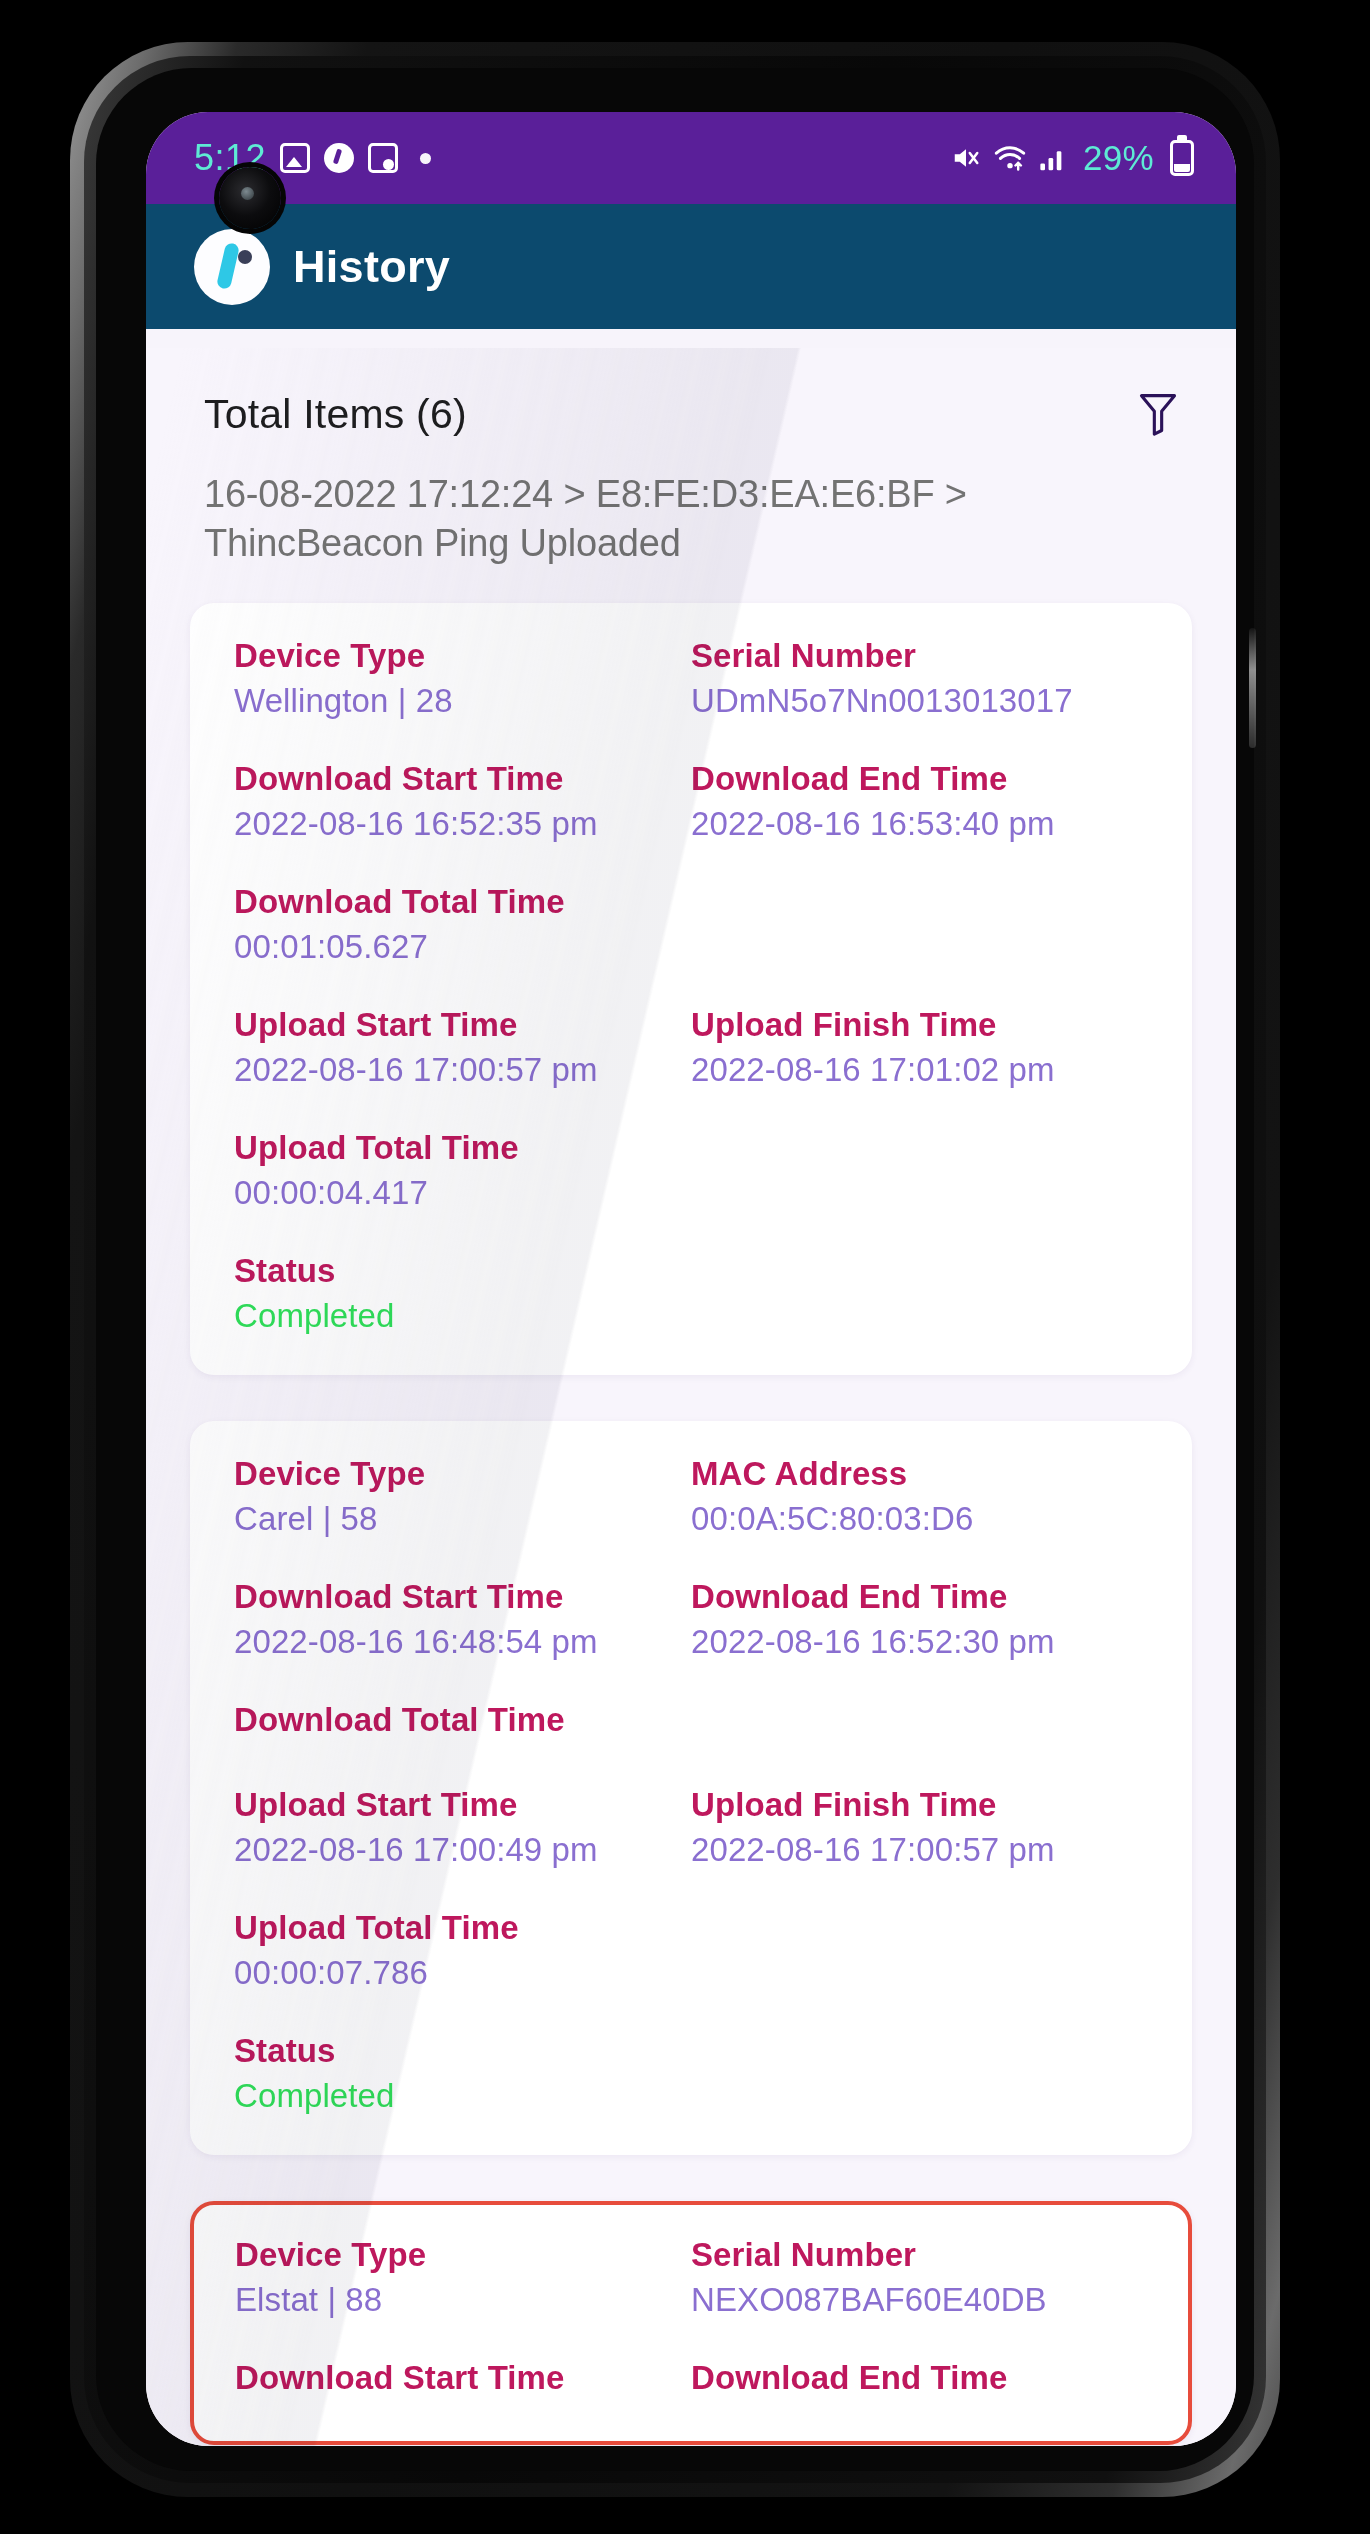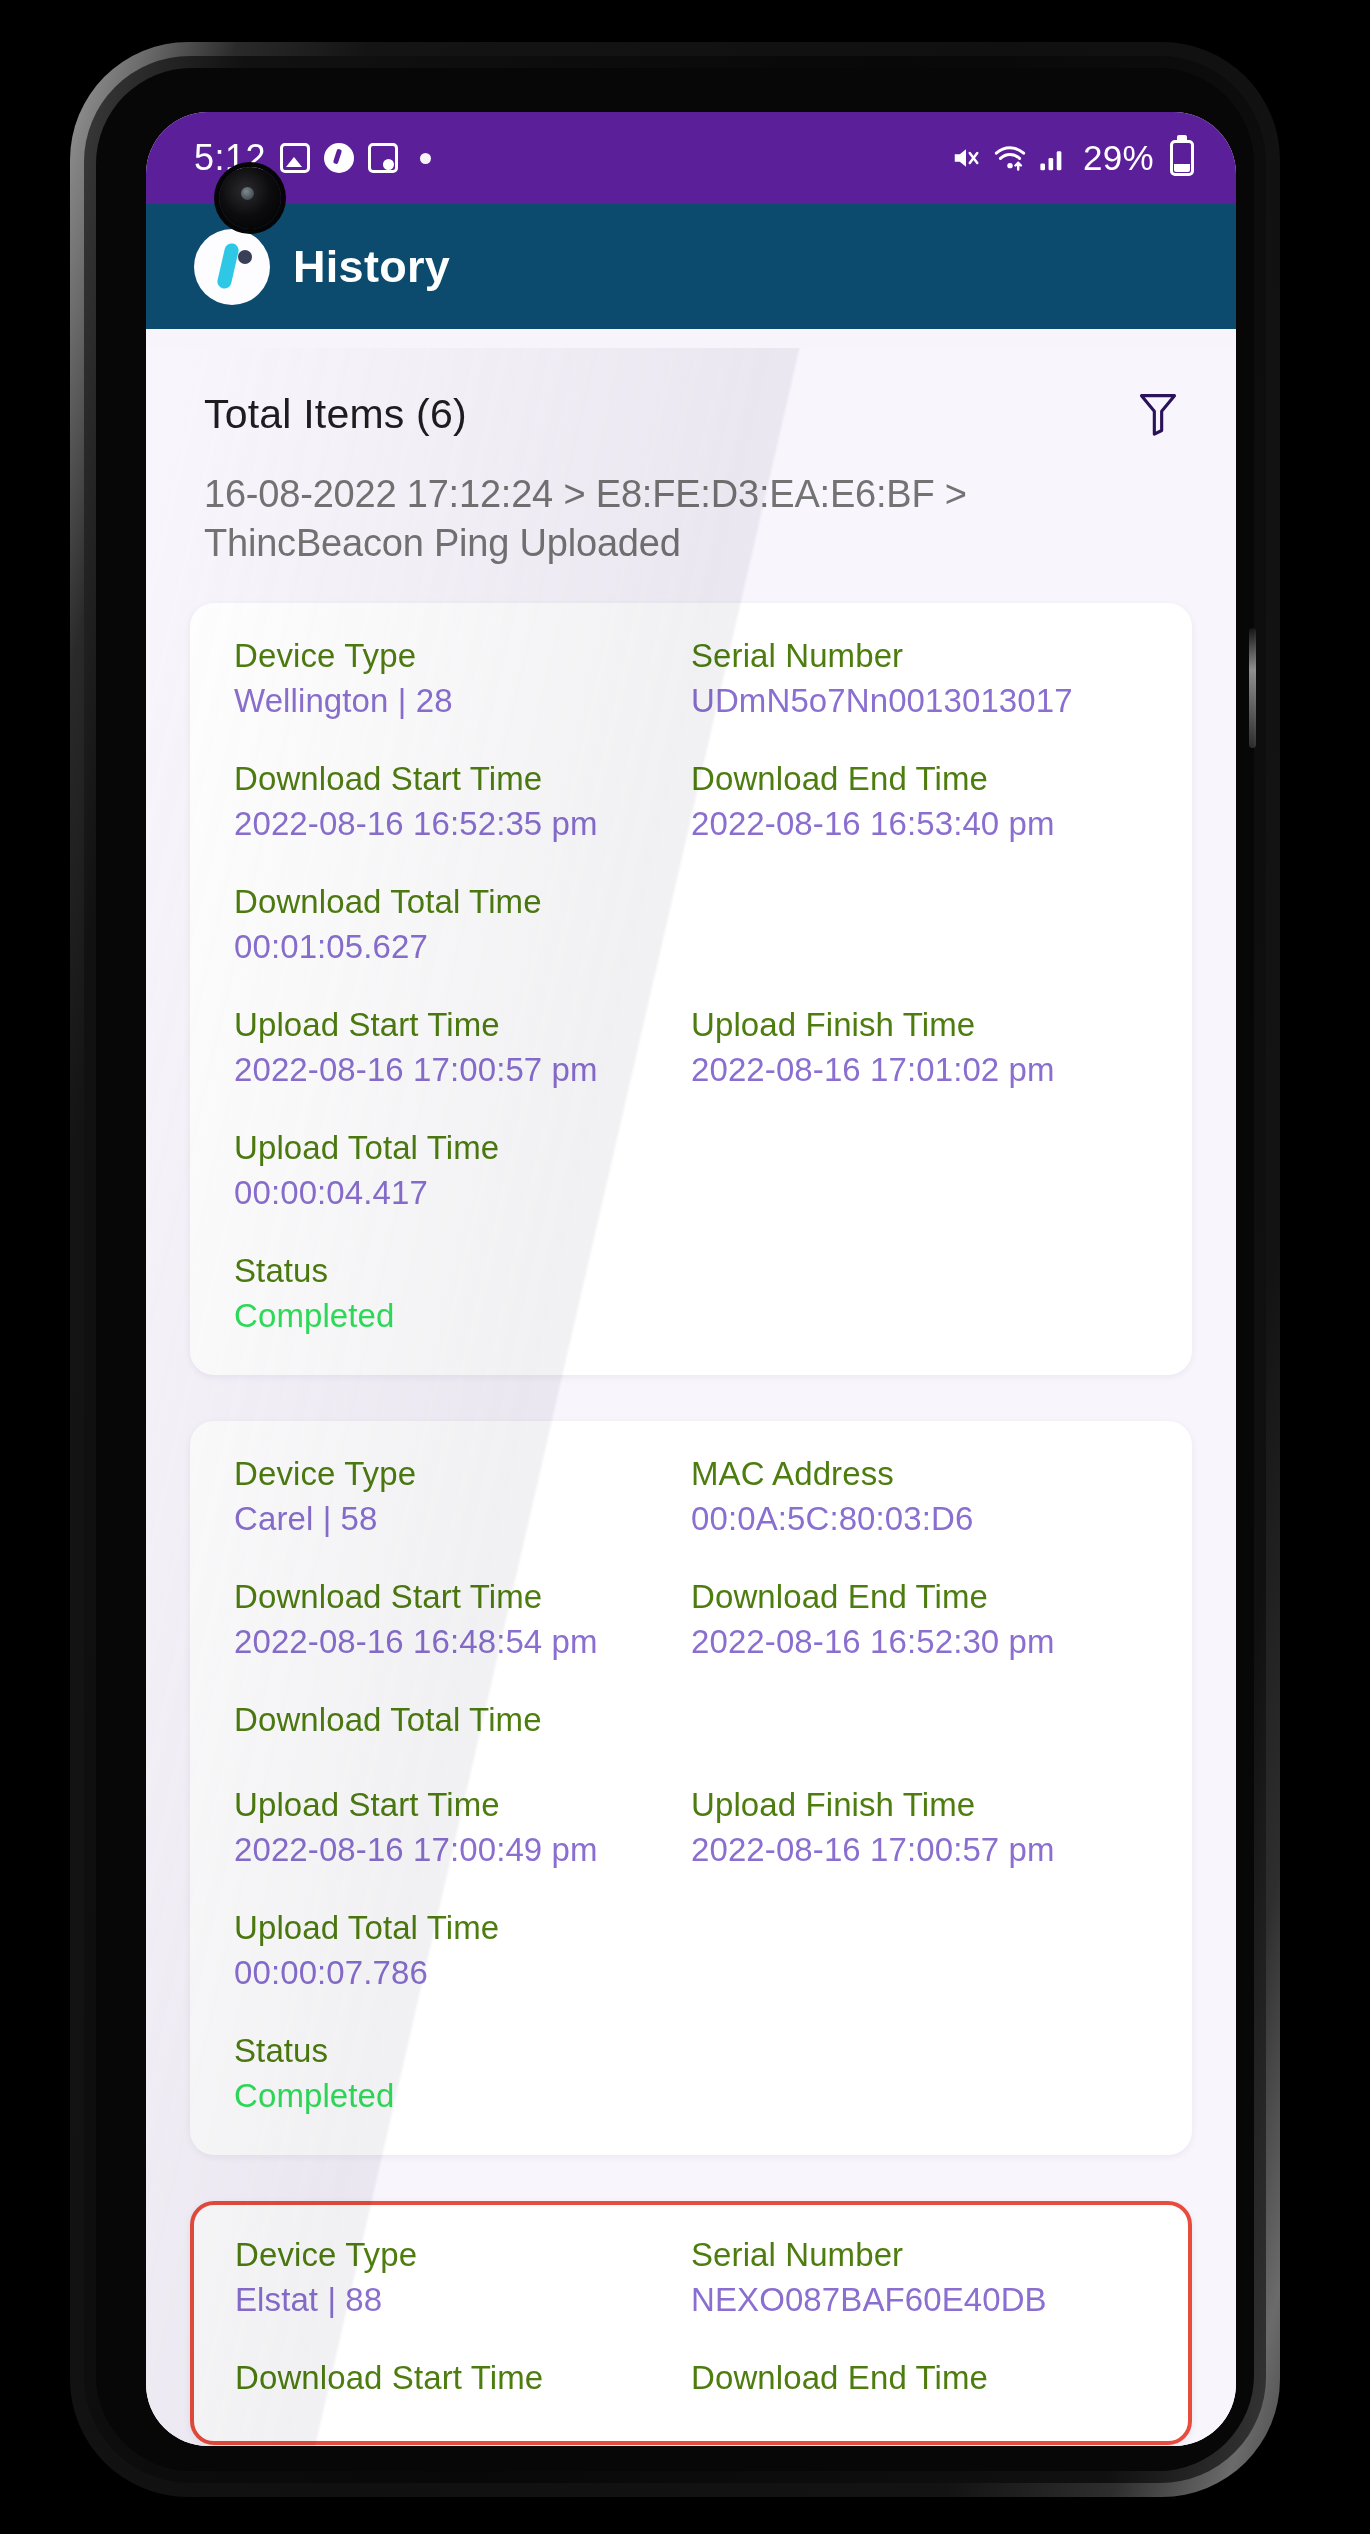--- a/index.html
+++ b/index.html
@@ -73,21 +73,21 @@
   
   .statusbar {
     position: relative;
     height: 92px;
     background: #5a1f99;
     display: flex;
     align-items: center;
     justify-content: space-between;
     padding: 0 42px 0 48px;
     box-sizing: border-box;
-    color: #ffffff;
+    color: #5eead4;
   }
   .sb-left {
     display: flex;
     align-items: center;
     gap: 14px;
   }
   .sb-time {
     font-size: 36px;
     font-weight: 400;
     letter-spacing: 0.5px;
@@ -318,22 +318,22 @@
     display: flex;
   }
   .cell {
     width: 50%;
     box-sizing: border-box;
     padding-right: 16px;
   }
   .cell.full { width: 100%; }
   .lbl {
     font-size: 33px;
-    font-weight: normal;
-    color: #4d7c0f;
+    font-weight: bold;
+    color: #be185d;
     letter-spacing: 0.1px;
     margin-bottom: 7px;
   }
   .val {
     font-size: 33px;
     color: #8a6fd0;
     letter-spacing: 0.1px;
   }
   .val.status-ok { color: #2fe05a; }
   .group { margin-bottom: 40px; }

